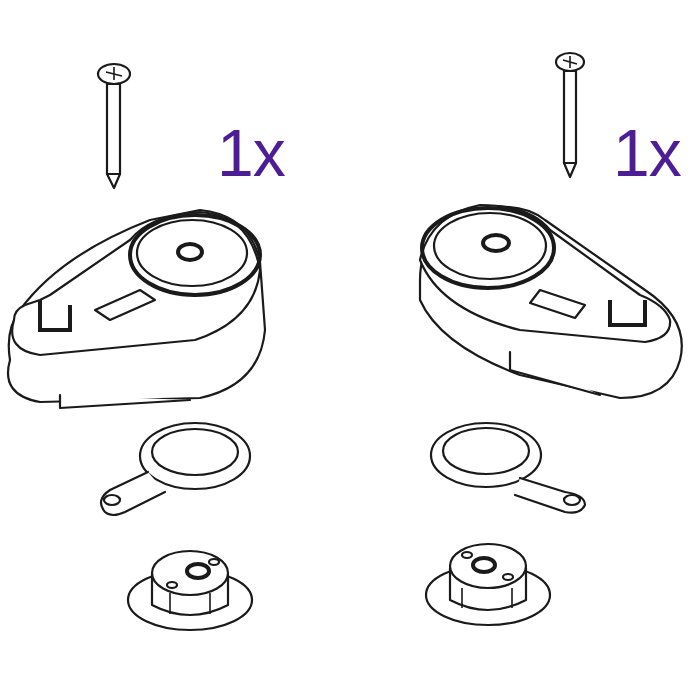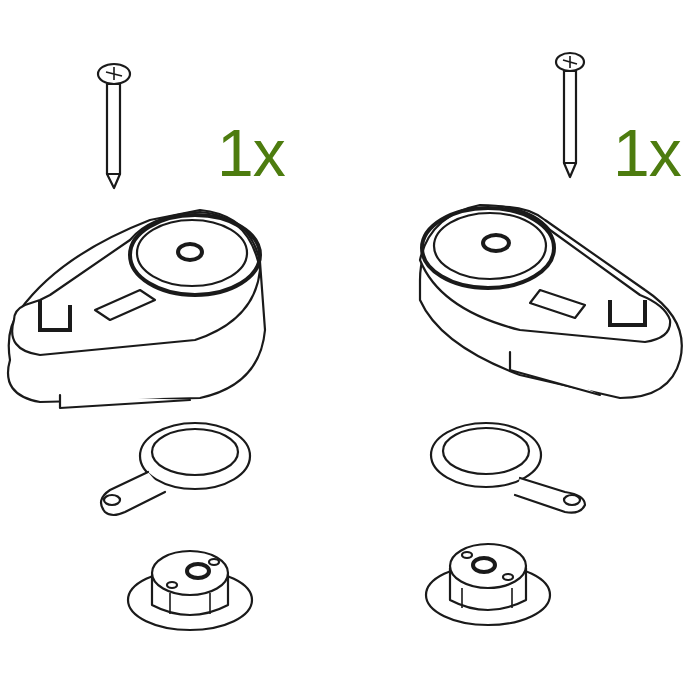--- a/index.html
+++ b/index.html
@@ -1,18 +1,18 @@
 <!DOCTYPE html>
 <html><head>
 <meta charset="utf-8">
 <style>
   html,body{margin:0;padding:0;background:#ffffff;}
   body{width:700px;height:700px;position:relative;overflow:hidden;font-family:"Liberation Sans",sans-serif;}
   svg{position:absolute;left:0;top:0;}
-  .qty{position:absolute;font-family:"Liberation Sans",sans-serif;font-size:66px;color:#4d7c0f;line-height:1;letter-spacing:-1px;}
+  .qty{position:absolute;font-family:"Liberation Sans",sans-serif;font-size:66px;color:#4c1d95;line-height:1;letter-spacing:-1px;}
   .ln{fill:#ffffff;stroke:#1a1a1a;stroke-width:2.2;stroke-linejoin:round;stroke-linecap:round;}
   .thick{fill:none;stroke:#1a1a1a;stroke-width:4;}
   .thin{fill:none;stroke:#1a1a1a;stroke-width:1.6;}
 </style>
 </head>
 <body>
 
 <svg width="700" height="700" viewBox="0 0 700 700">
 
   <g>

